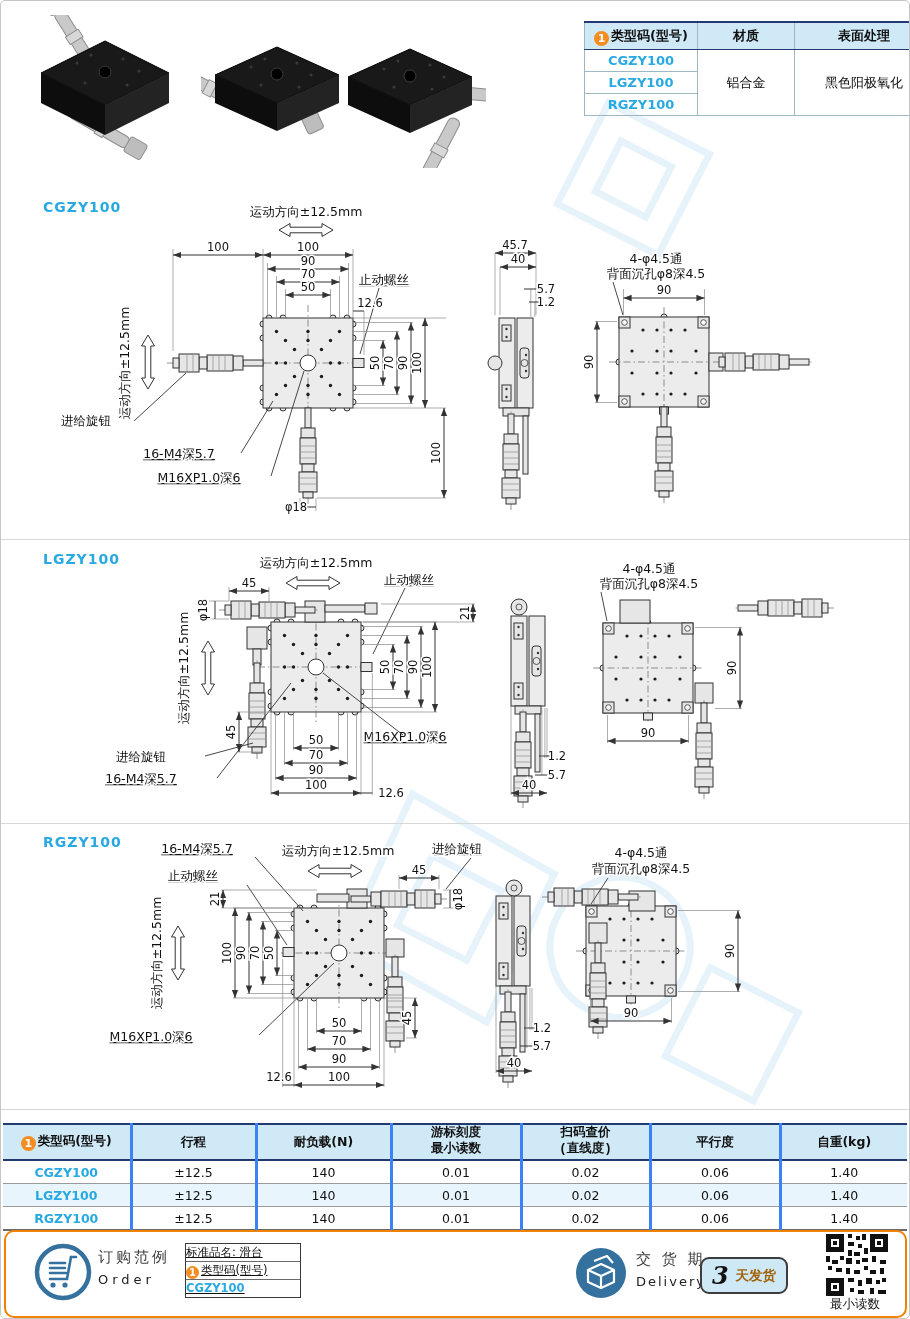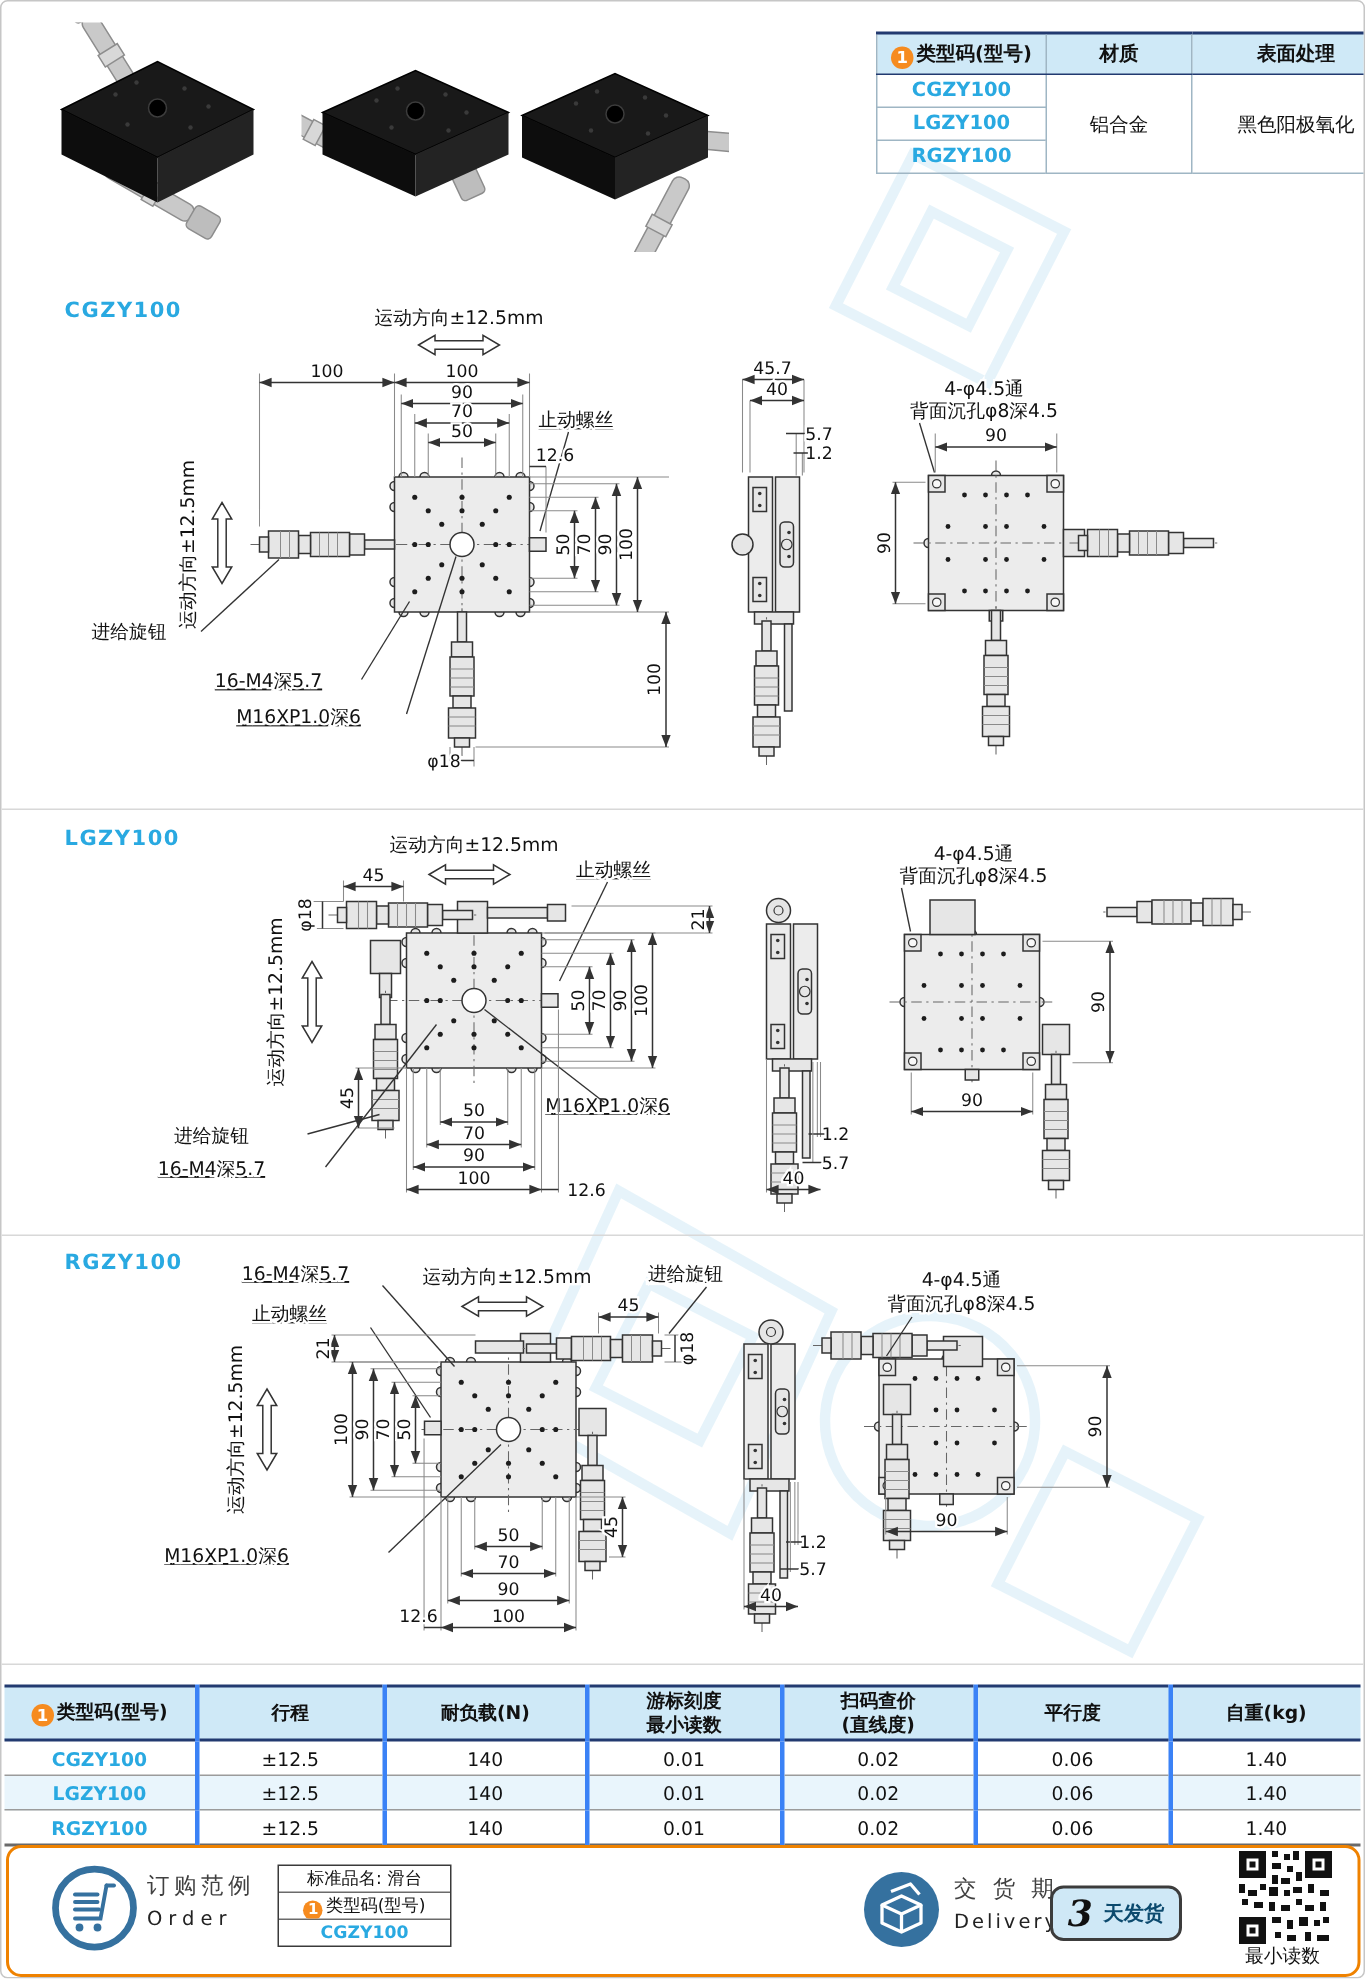--- a/index.html
+++ b/index.html
@@ -41,33 +41,33 @@
   .ts{text-anchor:start;} .te{text-anchor:end;}
   .wm{stroke:#d2e9f6;fill:none;stroke-width:7;opacity:.55;}
 
   
   table.spec{border-collapse:collapse;table-layout:fixed;width:904px;font-size:12.5px;
         border-top:2.5px solid #223a70;border-bottom:2px solid #6a6a6a;}
   table.spec th{background:#cfe9f7;border-bottom:2px solid #223a70;font-weight:bold;height:34px;padding:0 2px;}
   table.spec td{height:20px;text-align:center;border-top:1px solid #9b9b9b;}
   table.spec th + th, table.spec td + td{border-left:3px solid #3b82f6;}
   table.spec tr.alt td{background:#e9f5fc;}
-  .h2l{line-height:1.25;}
+  .h2l{line-height:1.25;font-family:Liberation Mono, monospace;}
 
   
   .order-bar{position:absolute;left:3px;top:1229px;width:899px;height:84px;border:2.5px solid #ef8200;border-radius:10px;}
   .ft-cn{font-size:15px;letter-spacing:3px;color:#404040;}
   .ft-en{font-size:13px;letter-spacing:4px;color:#222;}
-  .order-box{position:absolute;left:179px;top:11px;width:114px;border:1.5px solid #3a3a3a;font-size:11.5px;text-align:center;}
+  .order-box{position:absolute;left:179px;top:11px;width:114px;border:1.5px solid #3a3a3a;font-size:11.5px;text-decoration:underline;}
   .order-box .row{height:17px;line-height:17px;overflow:hidden;}
   .order-box .row + .row{border-top:1px solid #6a6a6a;}
   .deliv-badge{position:absolute;left:694px;top:25px;width:84px;height:33px;background:#cfe8f6;border:2px solid #3c3c3c;
         border-radius:9px;display:flex;align-items:center;justify-content:center;gap:7px;}
   .deliv-badge .num{font-family:"DejaVu Serif",serif;font-style:italic;font-size:24px;font-weight:bold;color:#111;}
-  .deliv-badge .unit{font-size:13.5px;font-weight:bold;color:#0c4a6e;}
+  .deliv-badge .unit{font-size:13.5px;font-weight:bold;color:#a16207;}
   .qr-cap{font-size:12.5px;color:#111;}
 </style>
 </head>
 <body>
 
 <div class="page">
 
   <svg width="0" height="0" style="position:absolute" aria-hidden="true">
     <defs>
       <marker id="ar" viewBox="0 0 10 10" refX="9" refY="5" markerWidth="9" markerHeight="9" orient="auto-start-reverse">

